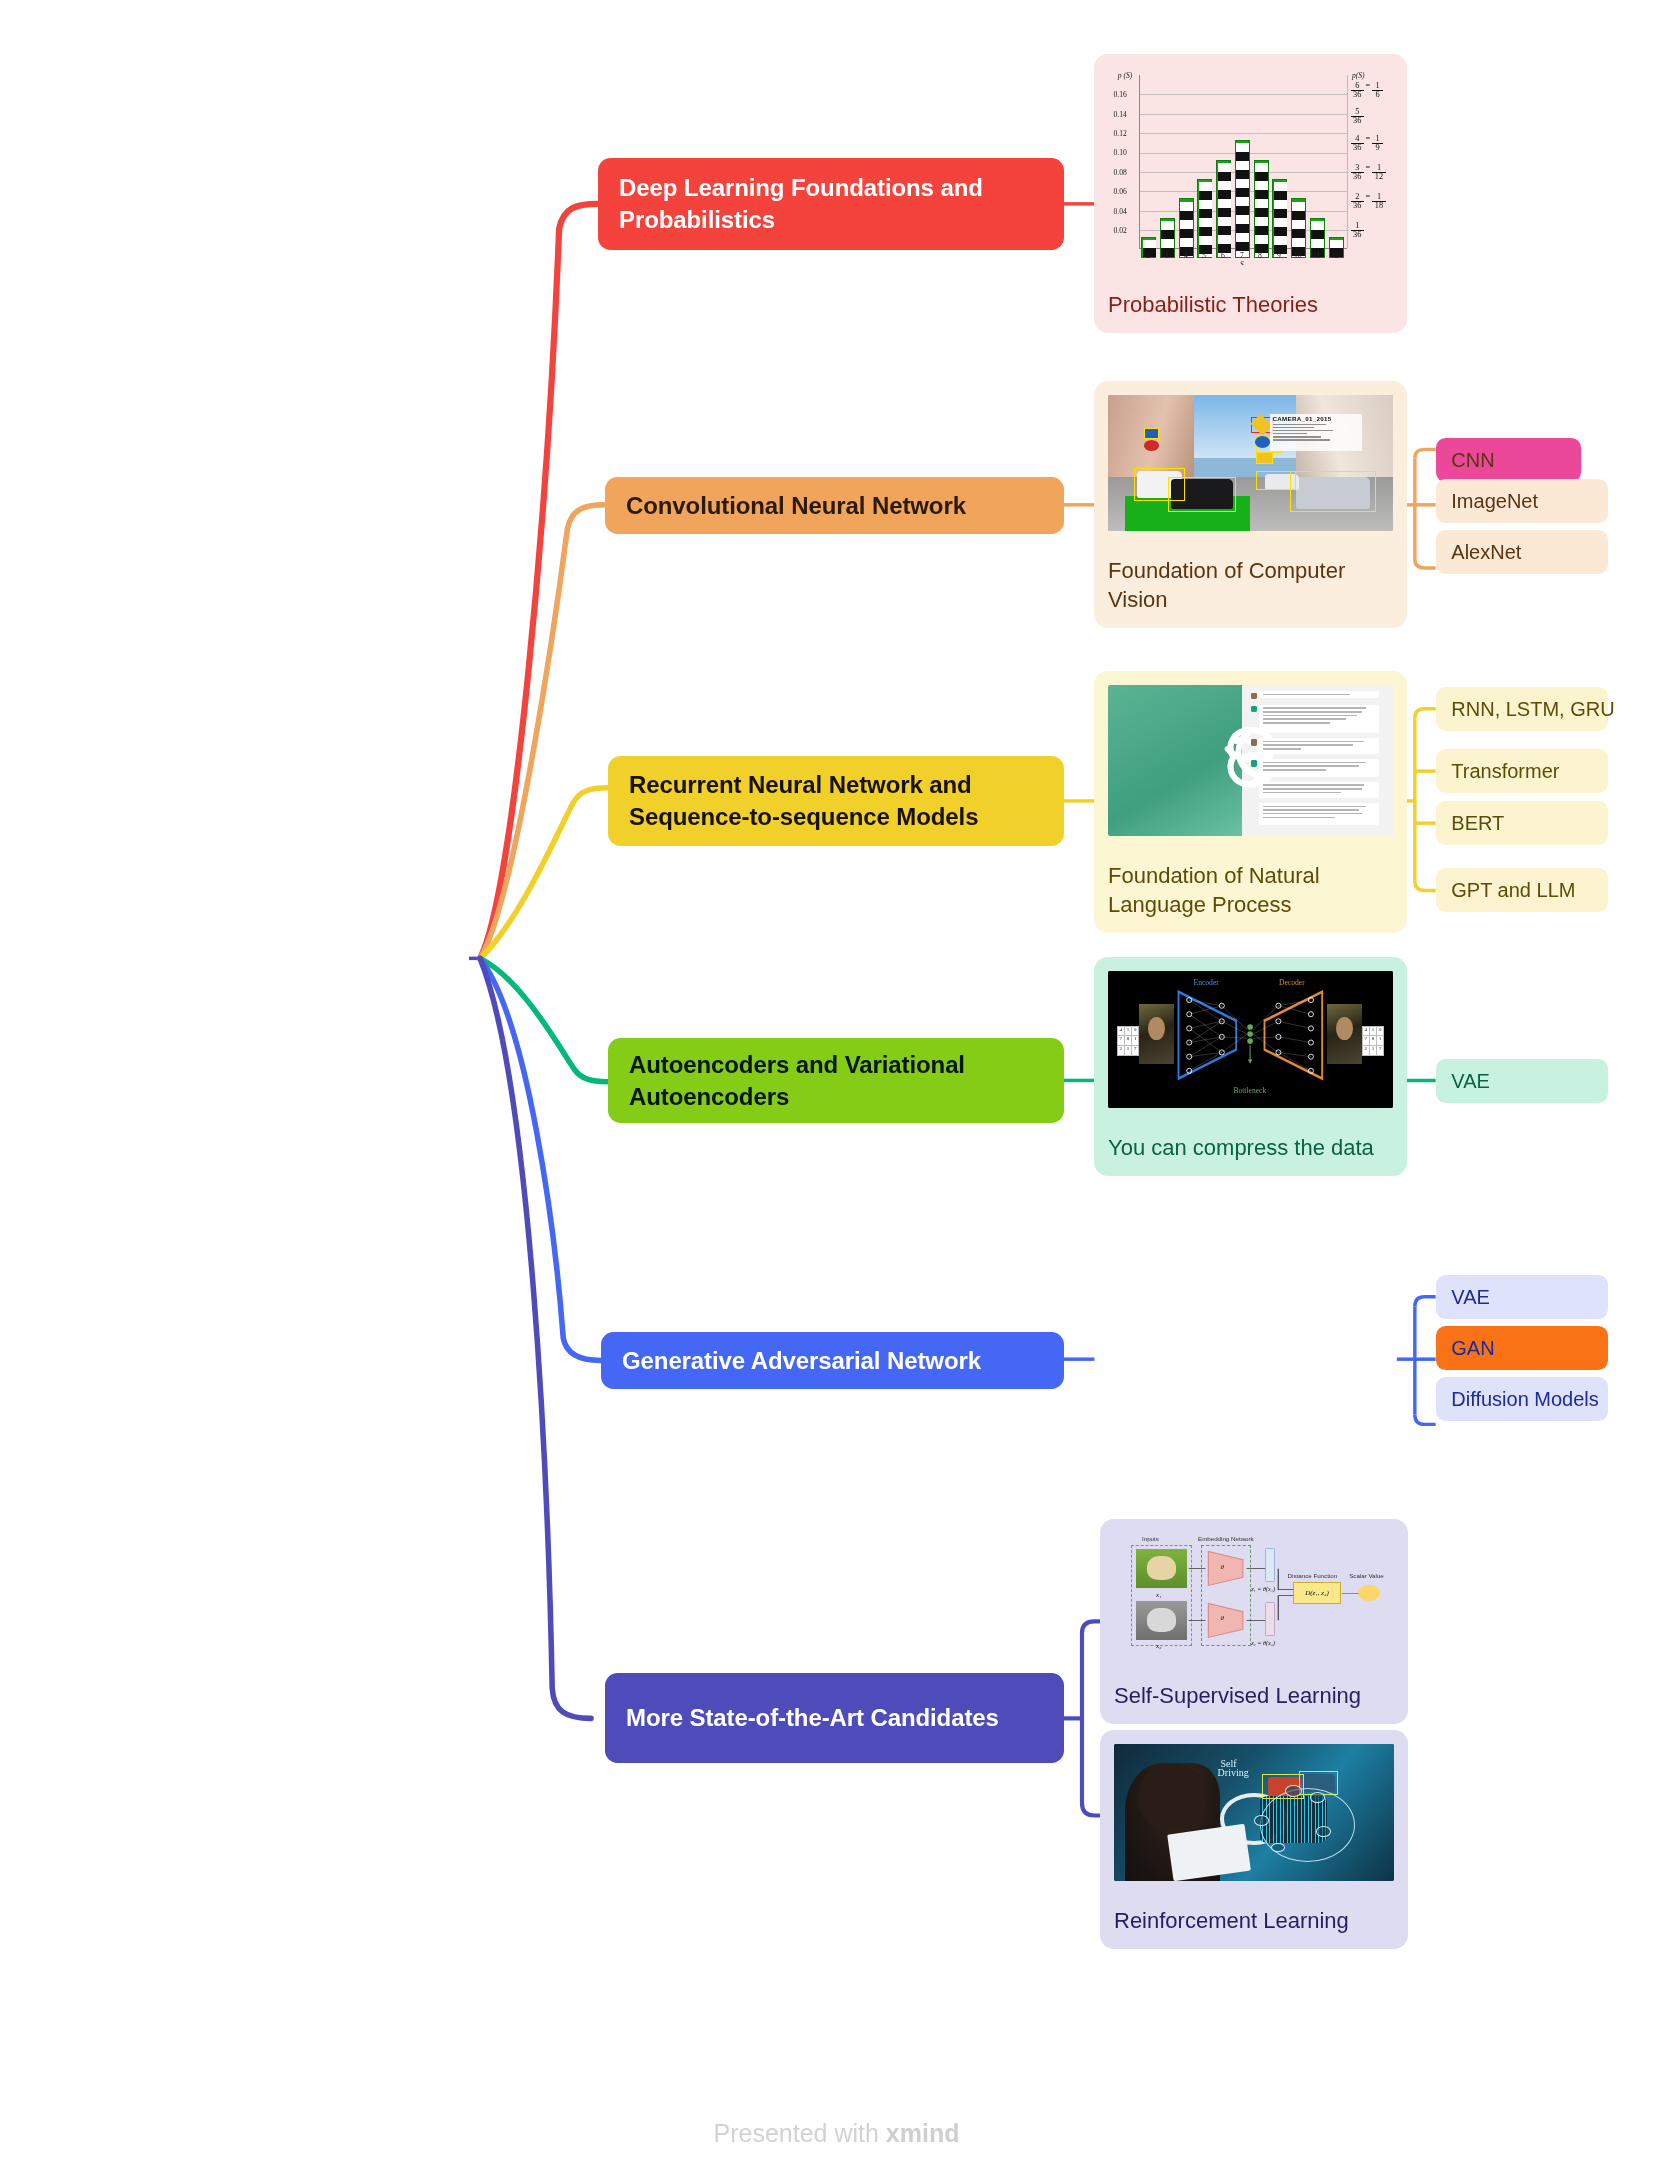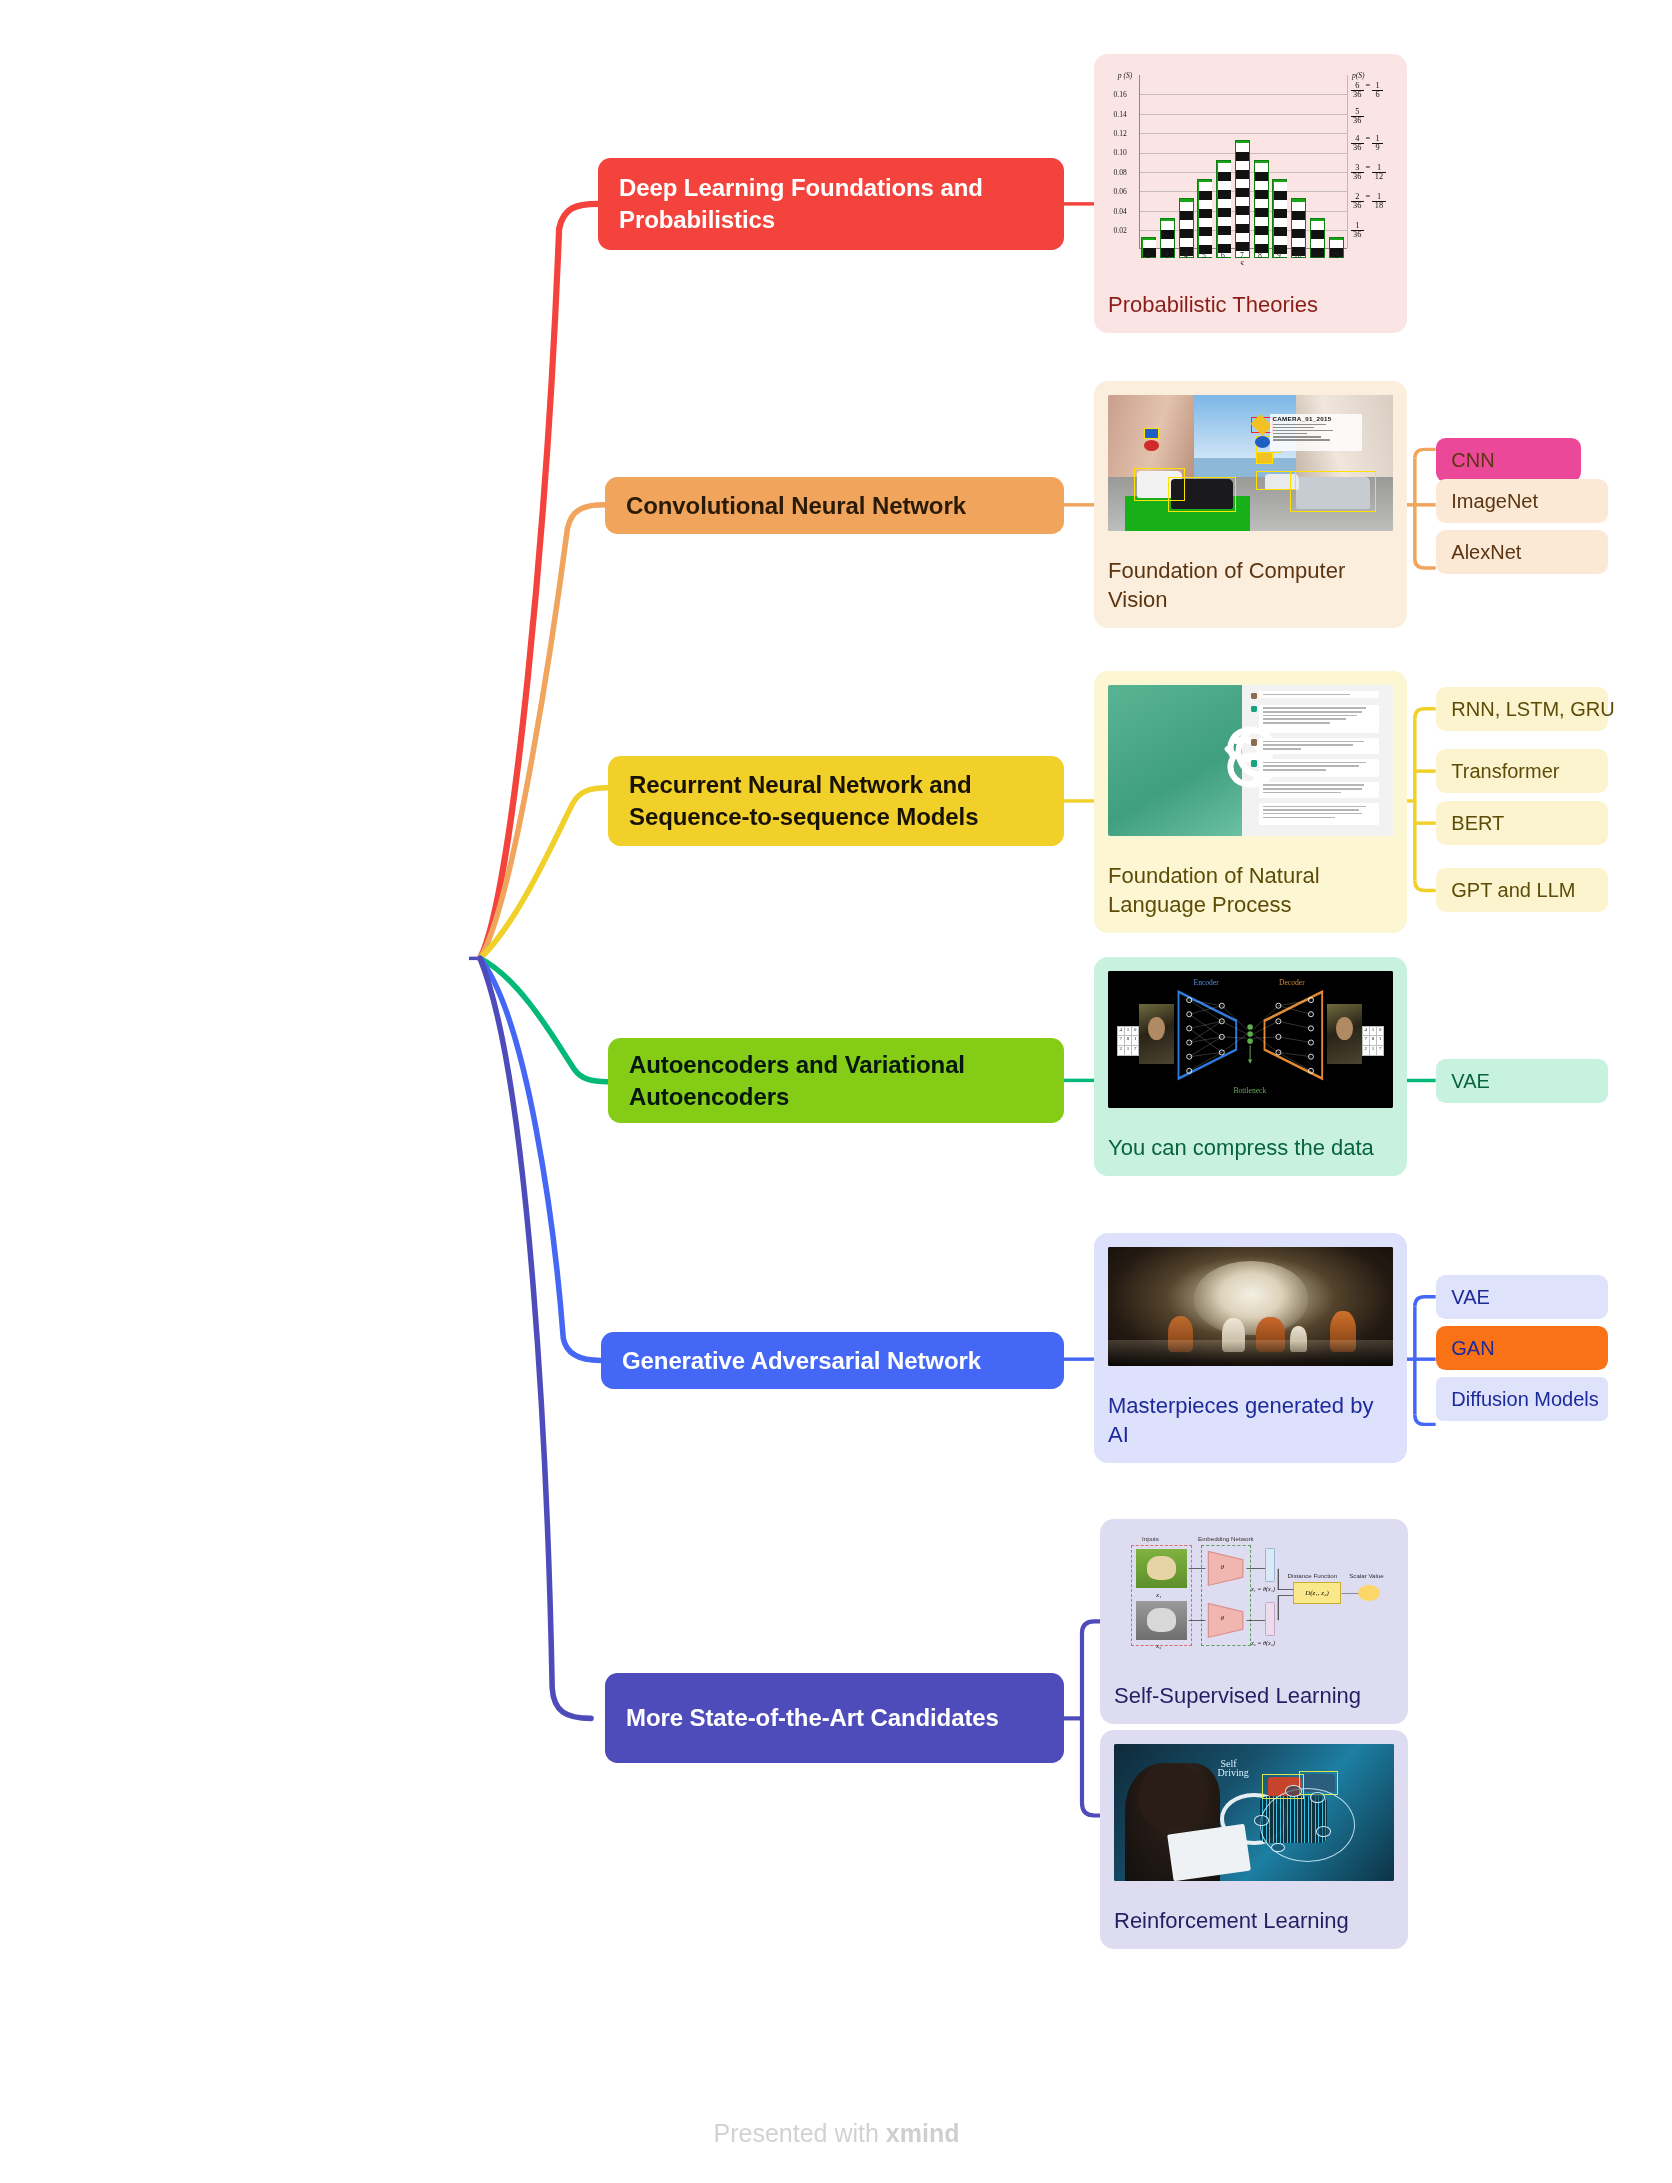--- a/index.html
+++ b/index.html
@@ -555,43 +555,28 @@
   </div>
 
   <div class="pill" style="left:1436px; top:1059px; width:172px; background:#c8f2e0;">
     <span class="pill-label" style="color:#08633f;">VAE</span>
   </div>
 
   <div class="branch" style="left:601px; top:1332px; width:463px; height:57px; background:#4468f5;">
     <div class="branch-label" style="color:#ffffff;">Generative Adversarial Network</div>
   </div>
 
-  <div class="card" style="left:1094px; top:1233px; width:313px; height:230px; background:#dde1fb;">
-    <div class="card-media" style="height:165px; background:#120d09;">
-      <div class="art">
-        <div class="paint"></div>
-        <div class="arch"></div>
-        <div class="figure" style="left:21%; width:9%; height:30%; background:linear-gradient(#c06a2e,#7d3f16);"></div>
-        <div class="figure" style="left:40%; width:8%; height:28%; background:linear-gradient(#efe7d7,#b9ae96);"></div>
-        <div class="figure" style="left:52%; width:10%; height:29%; background:linear-gradient(#c9682a,#7a3c14);"></div>
-        <div class="figure" style="left:64%; width:6%; height:22%; background:linear-gradient(#e9e1cf,#b2a78f);"></div>
-        <div class="figure" style="left:78%; width:9%; height:34%; background:linear-gradient(#d1712c,#7b3c12);"></div>
-        <div style="position:absolute; left:0; right:0; bottom:0; height:22%; background:linear-gradient(rgba(255,235,200,.18),rgba(0,0,0,.55));"></div>
-      </div>
-    </div>
-    <div class="card-caption" style="color:#1c2a9a;">Masterpieces generated by AI</div>
-  </div>
 
   <div class="pill" style="left:1436px; top:1275px; width:172px; background:#dfe2fb;">
     <span class="pill-label" style="color:#1c2a9a;">VAE</span>
   </div>
   <div class="pill" style="left:1436px; top:1326px; width:172px; background:#f97316;">
     <span class="pill-label" style="color:#1c2a9a;">GAN</span>
   </div>
-  <div class="pill" style="left:1436px; top:1377px; width:172px; background:#dfe2fb;border-radius:7px;">
+  <div class="pill" style="left:1436px; top:1377px; width:172px; background:#dfe2fb;">
     <span class="pill-label" style="color:#1c2a9a;">Diffusion Models</span>
   </div>
 
   <div class="branch" style="left:605px; top:1673px; width:459px; height:90px; background:#4e4bba;">
     <div class="branch-label" style="color:#ffffff;">More State-of-the-Art Candidates</div>
   </div>
 
   <div class="card" style="left:1100px; top:1519px; width:308px; height:205px; background:#dedcf0;">
     <div class="card-media" style="height:143px; background:#dedcf0;">
       <div class="art ssl-bg" style="background:#dedcf0;">

